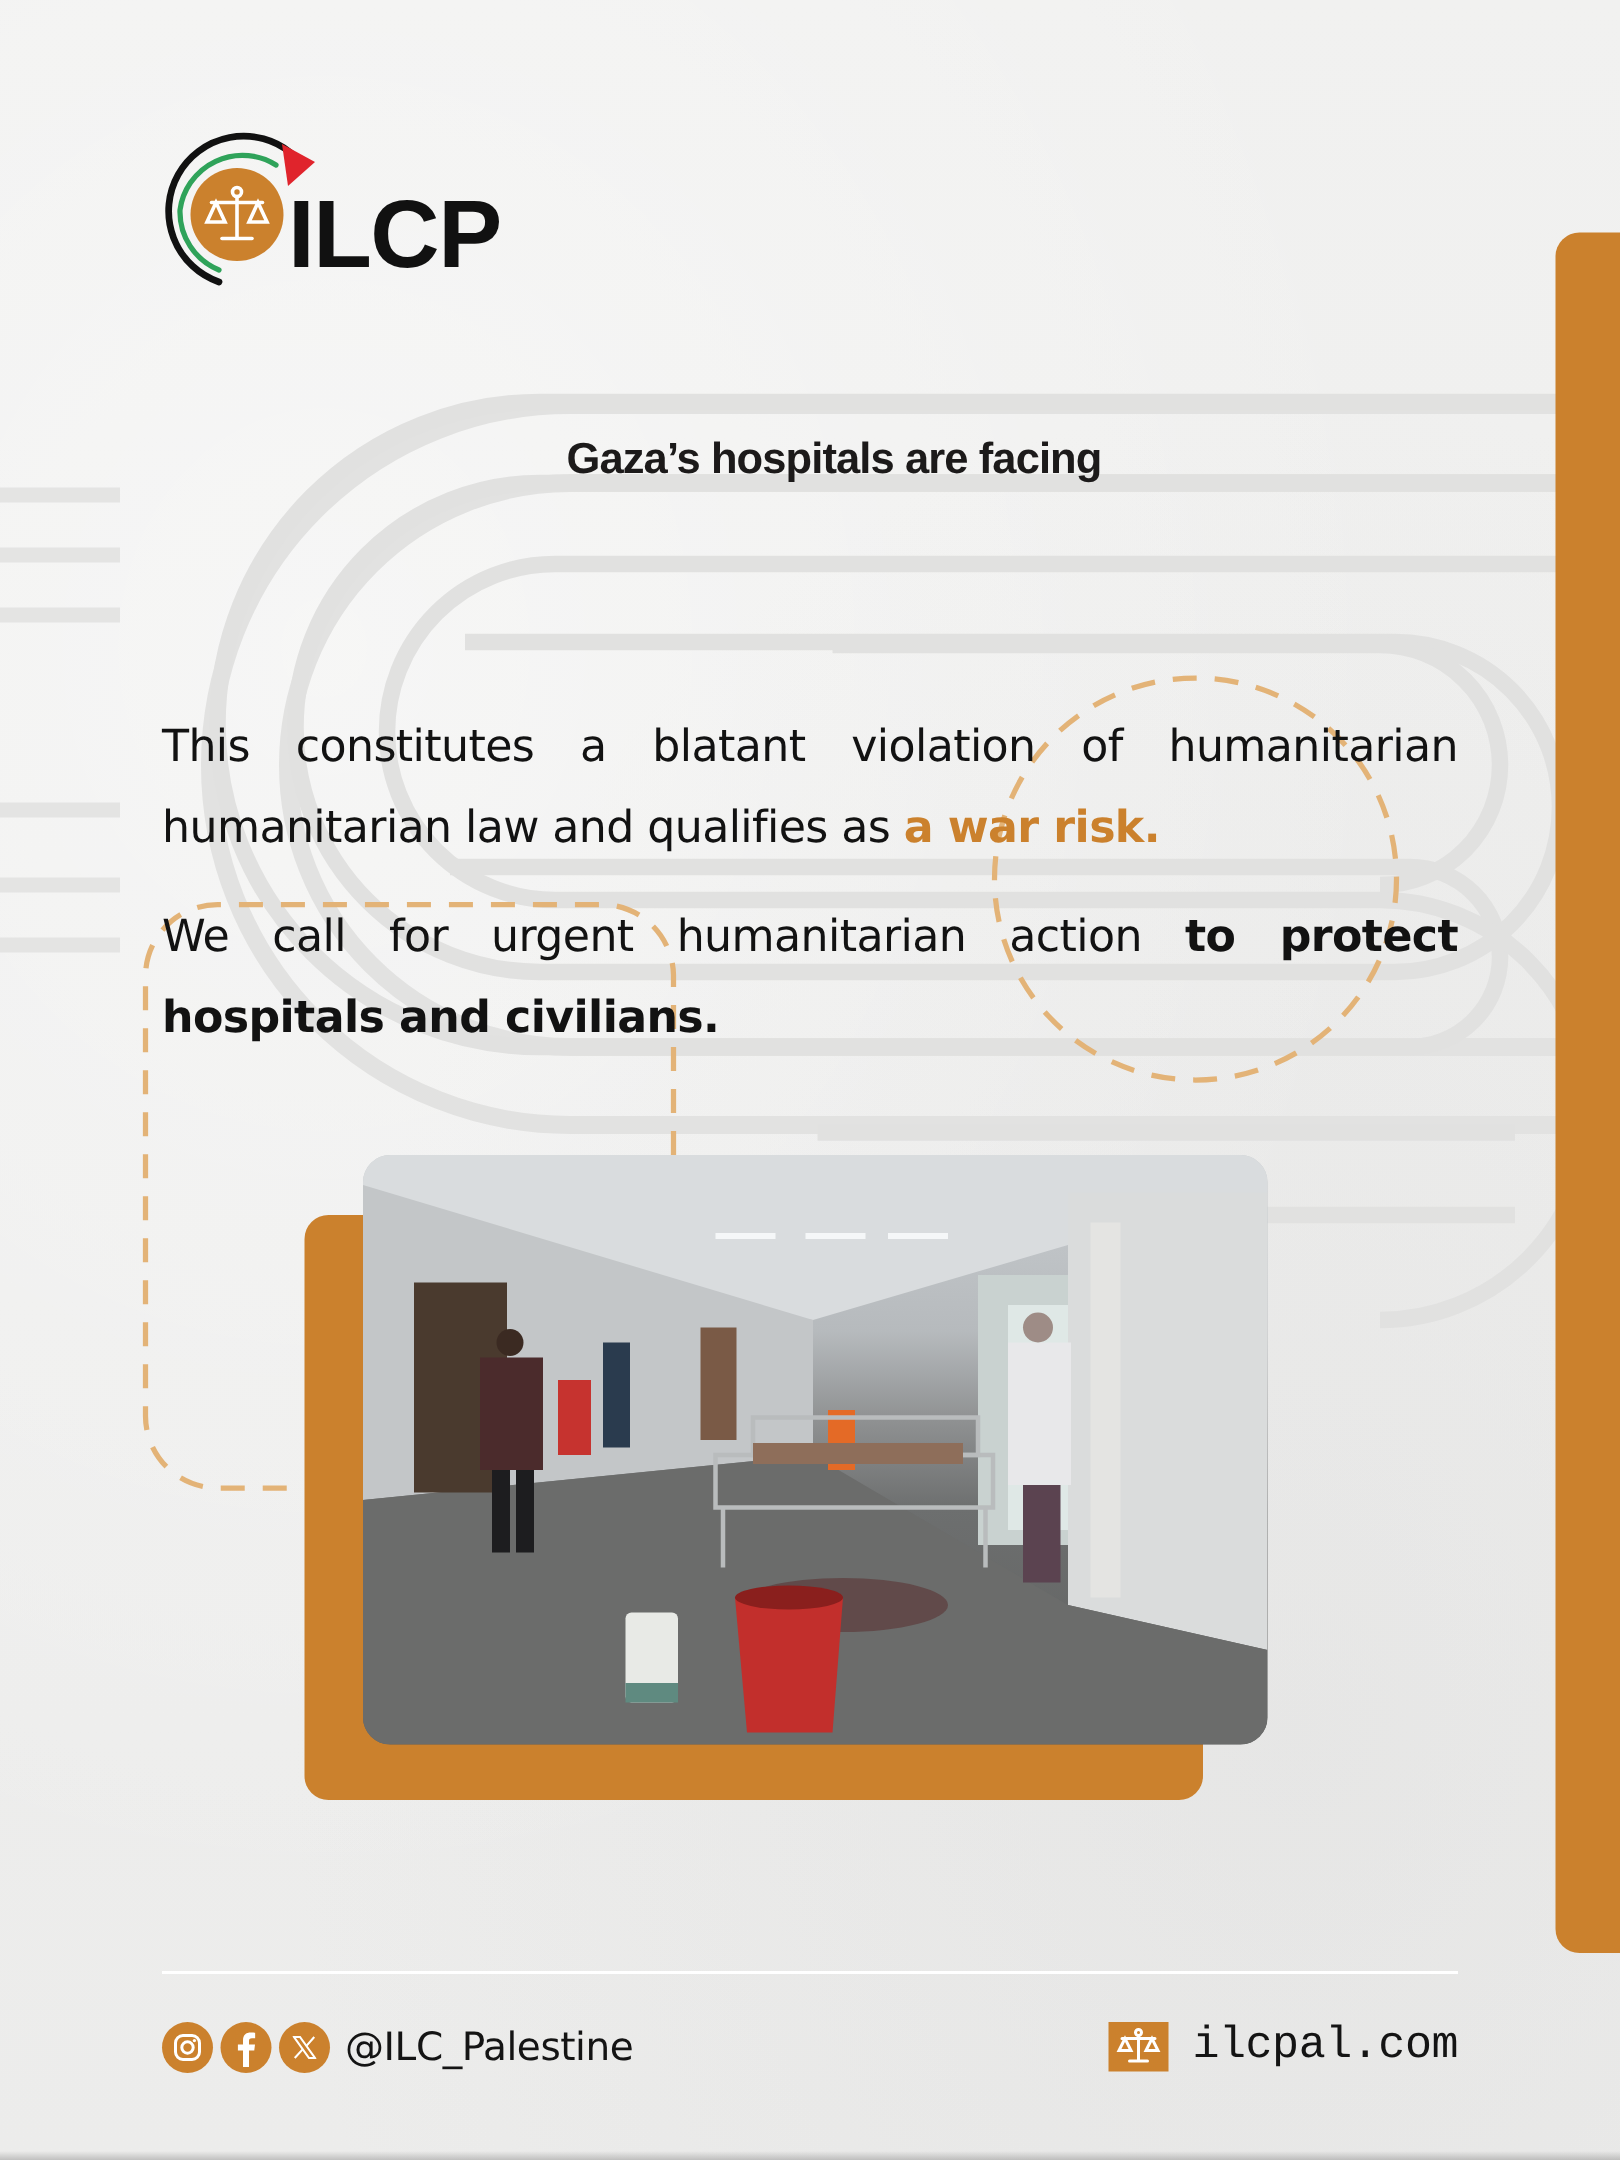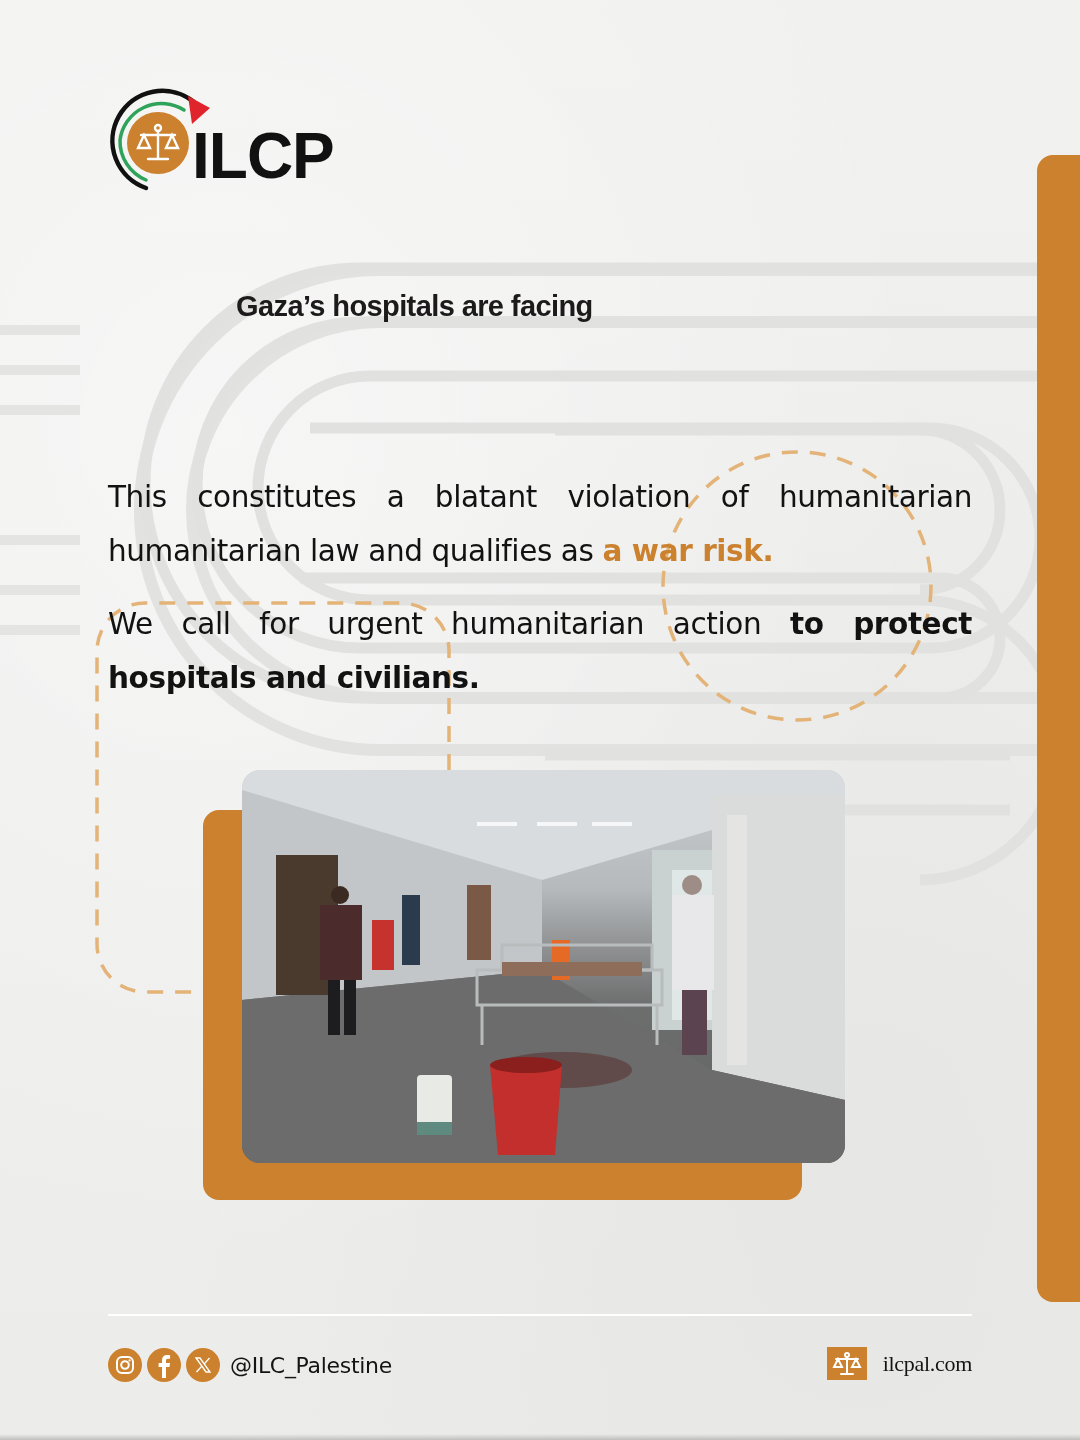--- a/index.html
+++ b/index.html
@@ -33,21 +33,21 @@
   }
 
   
   .side-bar {
     position: absolute; left: 1037px; top: 155px; width: 60px; height: 1147px;
     background: #cb812d; border-radius: 16px 0 0 16px;
   }
 
   
   .headline { position: absolute; left: 236px; top: 288px; width: 640px; }
-  .hl-1 { font-weight: 700; font-size: 29px; letter-spacing: -0.6px; color: #1c1a1a; line-height: 36px; }
+  .hl-1 { font-weight: 700; font-size: 29px; letter-spacing: -0.6px; color: #1c1a1a; line-height: 36px; text-align: center; }
   .hl-2 { font-weight: 700; font-size: 55px; letter-spacing: -1px; color: #cb812d; line-height: 56px; margin-left: 4px; }
   .hl-3 { font-weight: 700; font-size: 29px; letter-spacing: -0.6px; color: #1c1a1a; line-height: 36px; margin-left: 6px; margin-top: -2px; }
   .hl-3 .accent { color: #cb812d; }
 
   
   .para {
     position: absolute; left: 108px; width: 864px;
     font-size: 29.5px; line-height: 54px; text-align: justify;
     color: #121212; font-family: "DejaVu Sans", sans-serif; font-weight: 400;
     letter-spacing: -0.4px;
@@ -69,24 +69,24 @@
     background: linear-gradient(180deg, #c9cdd0 0%, #b6babd 30%, #8f9192 45%, #6d6f6f 60%, #5f605f 100%);
   }
 
   
   .footer-line { position: absolute; left: 108px; top: 1314px; width: 864px; height: 2px; background: #ffffff; }
   .social { position: absolute; left: 108px; top: 1348px; height: 34px; display: flex; align-items: center; }
   .social-icon {
     width: 34px; height: 34px; border-radius: 50%; background: #cb812d;
     display: flex; align-items: center; justify-content: center; margin-right: 5px;
   }
-  .handle { font-size: 22px; color: #141414; margin-left: 5px; font-family: "DejaVu Sans", sans-serif; letter-spacing: -0.3px; }
+  .handle { font-size: 26px; color: #141414; margin-left: 5px; font-family: "DejaVu Sans", sans-serif; letter-spacing: -0.3px; }
   .website { position: absolute; right: 108px; top: 1347px; display: flex; align-items: center; }
   .web-icon { width: 40px; height: 33px; background: #cb812d; display: flex; align-items: center; justify-content: center; margin-right: 16px; }
-  .web-text { font-size: 22px; color: #141414; font-family: Liberation Serif, serif; letter-spacing: -0.3px; }
+  .web-text { font-size: 30px; color: #141414; font-family: Liberation Mono, monospace; letter-spacing: -0.3px; }
 </style>
 </head>
 <body>
 
 <div class="bg-texture"></div>
 
 <svg class="bg-arcs" width="1080" height="1440" viewBox="0 0 1080 1440">
   <g fill="none" stroke="#e2e2e1" stroke-width="12">
     <path d="M1080 270 H380 A240 240 0 0 0 380 750 H1080"></path>
     <path d="M1080 322 H380 A188 188 0 0 0 380 698 H1080"></path>

